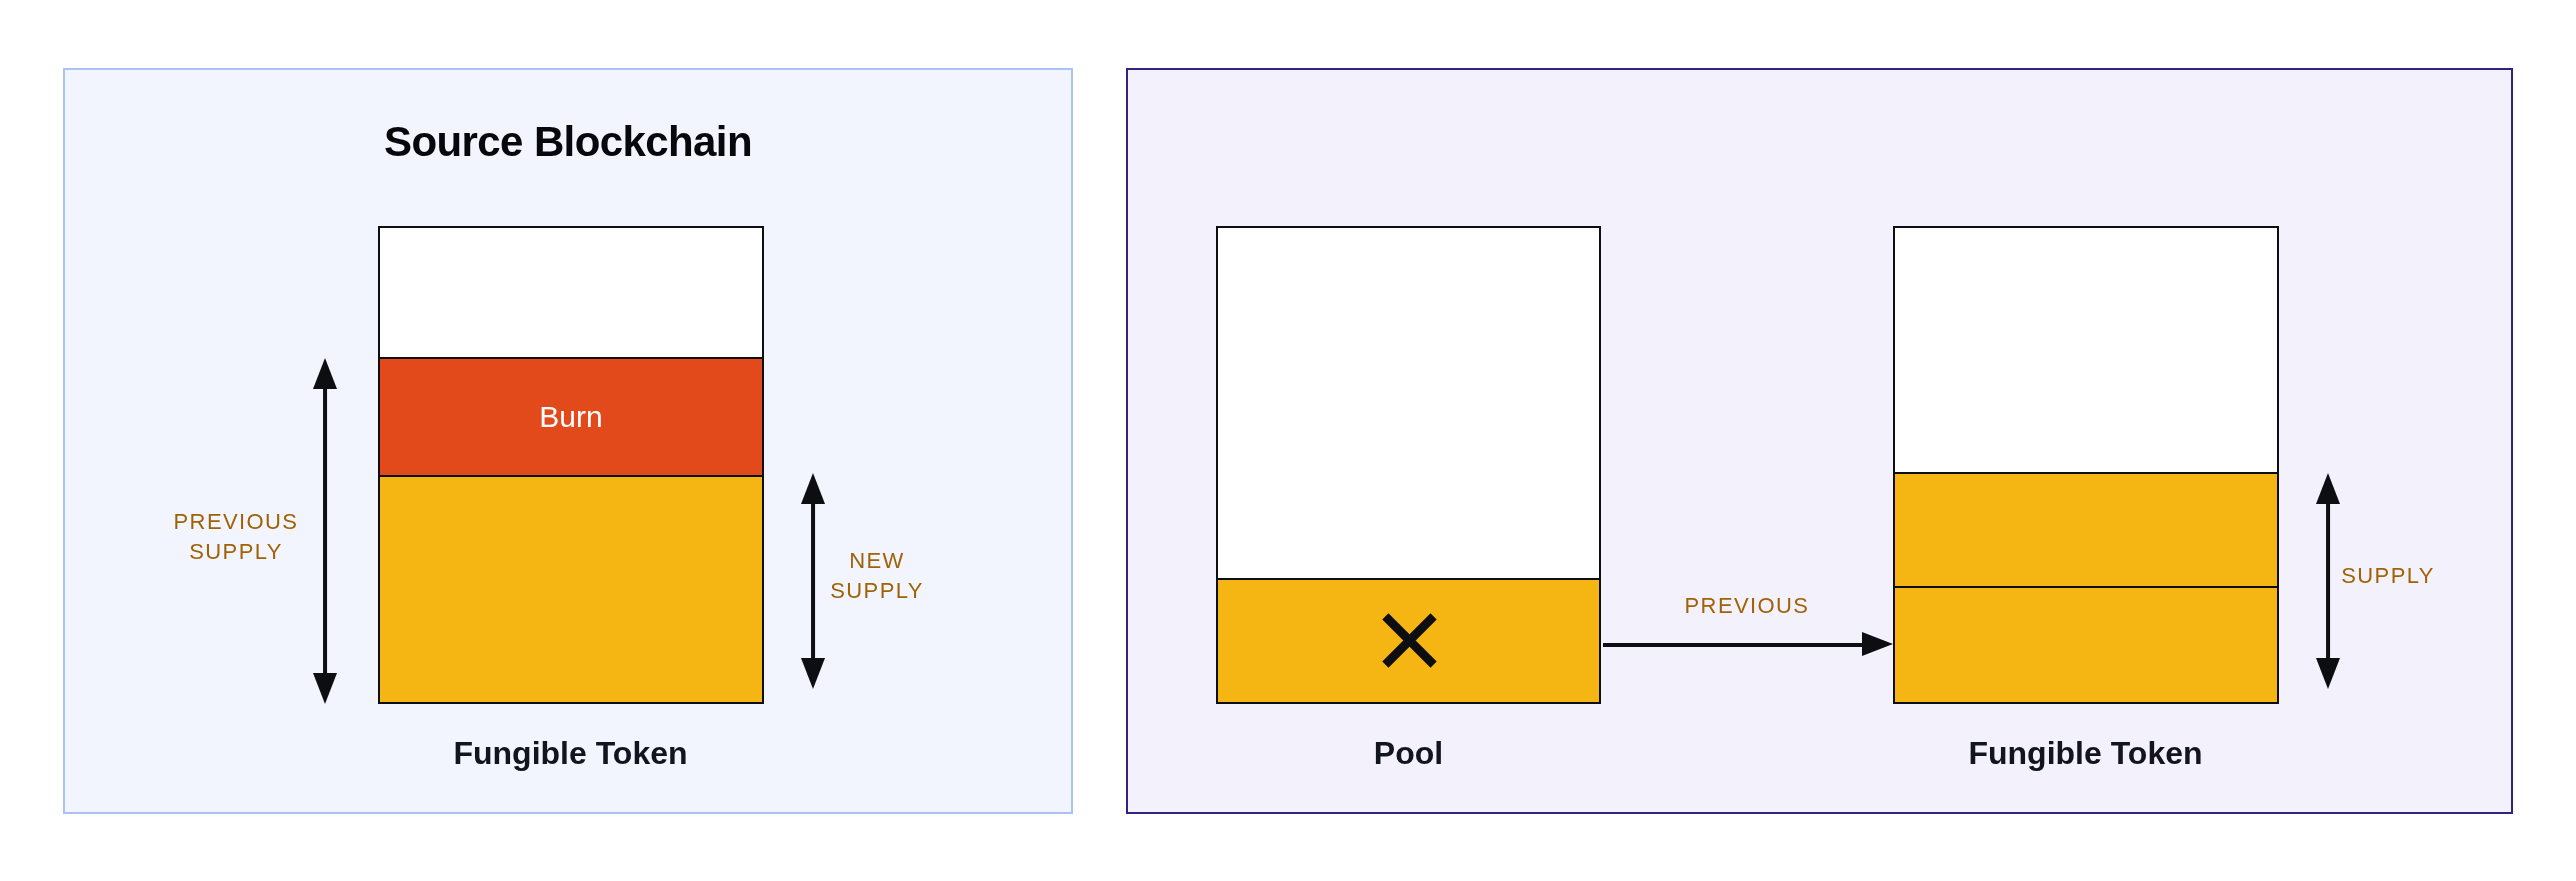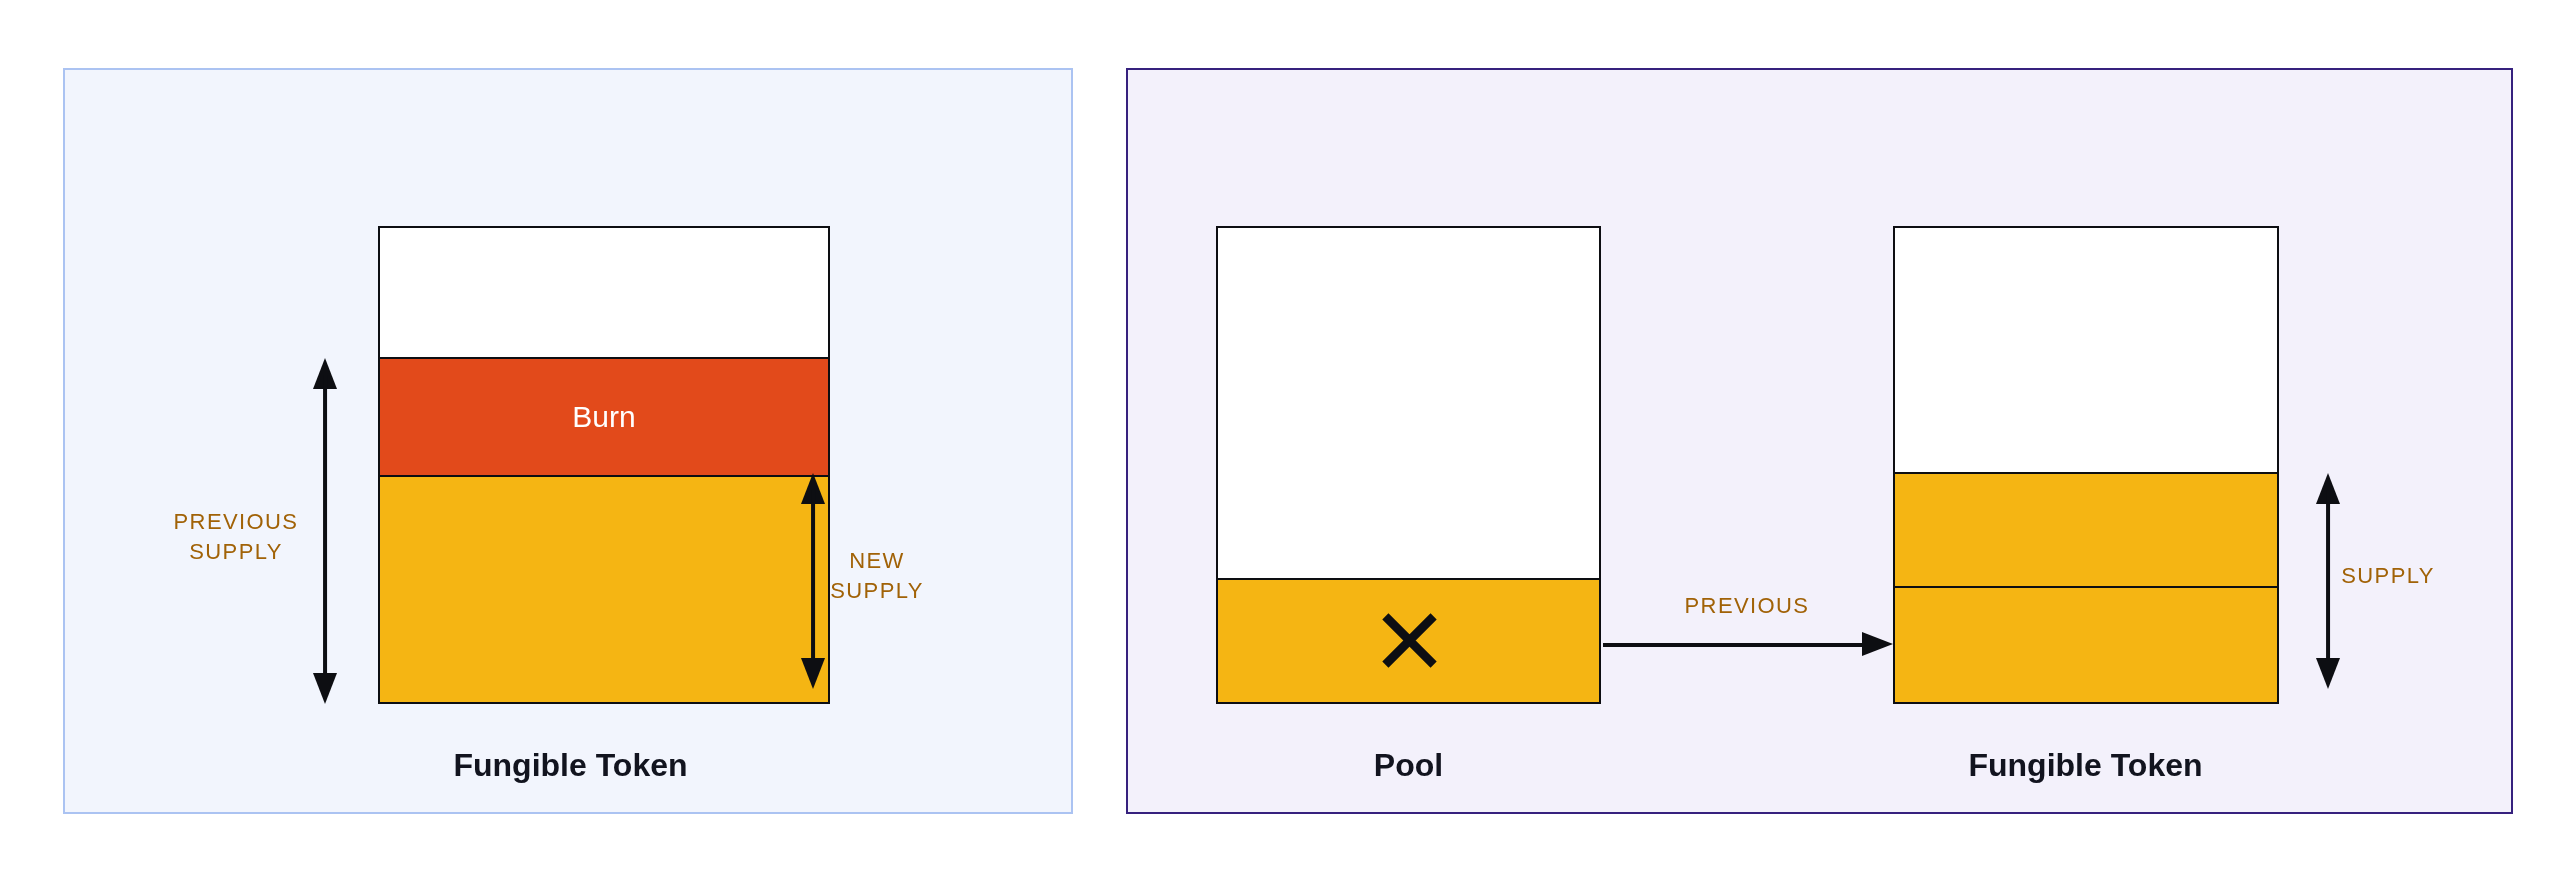--- a/index.html
+++ b/index.html
@@ -46,21 +46,21 @@
   .bar {
     position: absolute;
     top: 156px;
     height: 478px;
     box-sizing: border-box;
     border: 2.2px solid #0D0E12;
     background: #FFFFFF;
     display: flex;
     flex-direction: column;
   }
-  .bar-source { left: 313px; width: 452px; }
+  .bar-source { left: 313px; width: 386px; }
   .bar-pool   { left: 88px; width: 385px; }
   .bar-token  { left: 765px; width: 386px; }
   .segment {
     flex: none;
     box-sizing: border-box;
     display: flex;
     align-items: center;
     justify-content: center;
   }
   .seg-divider { border-bottom: 2.2px solid #0D0E12; }
@@ -72,21 +72,20 @@
   .bar-caption {
     position: absolute;
     top: 665px;
     width: 445px;
     text-align: center;
     font-size: 32px;
     line-height: 36px;
     font-weight: 700;
     color: #12141F;
     white-space: nowrap;
-    margin-top: 12px;
   }
   .caption-source { left: 283px; }
   .caption-pool { left: 58px; }
   .caption-token { left: 735px; }
   .small-label {
     position: absolute;
     width: 278px;
     text-align: center;
     font-size: 22px;
     line-height: 30px;
@@ -149,20 +148,21 @@
     width: 67px;
     height: 67px;
   }
 </style>
 </head>
 <body>
 
 <div class="stage">
 
   <div class="panel panel-source">
+    <div class="panel-title">Source Blockchain</div>
 
     <div class="bar bar-source">
         <div class="segment seg-divider" style="height: 131px; background: rgb(255, 255, 255);"></div>
         <div class="segment seg-divider" style="height: 118px; background: rgb(226, 74, 27);">
           <span class="seg-label" style="color: rgb(255, 255, 255);">Burn</span>
         </div>
         <div class="segment" style="height: 225px; background: rgb(245, 181, 19);"></div>
       </div>
 
     <div class="v-arrow arrow-prev">

